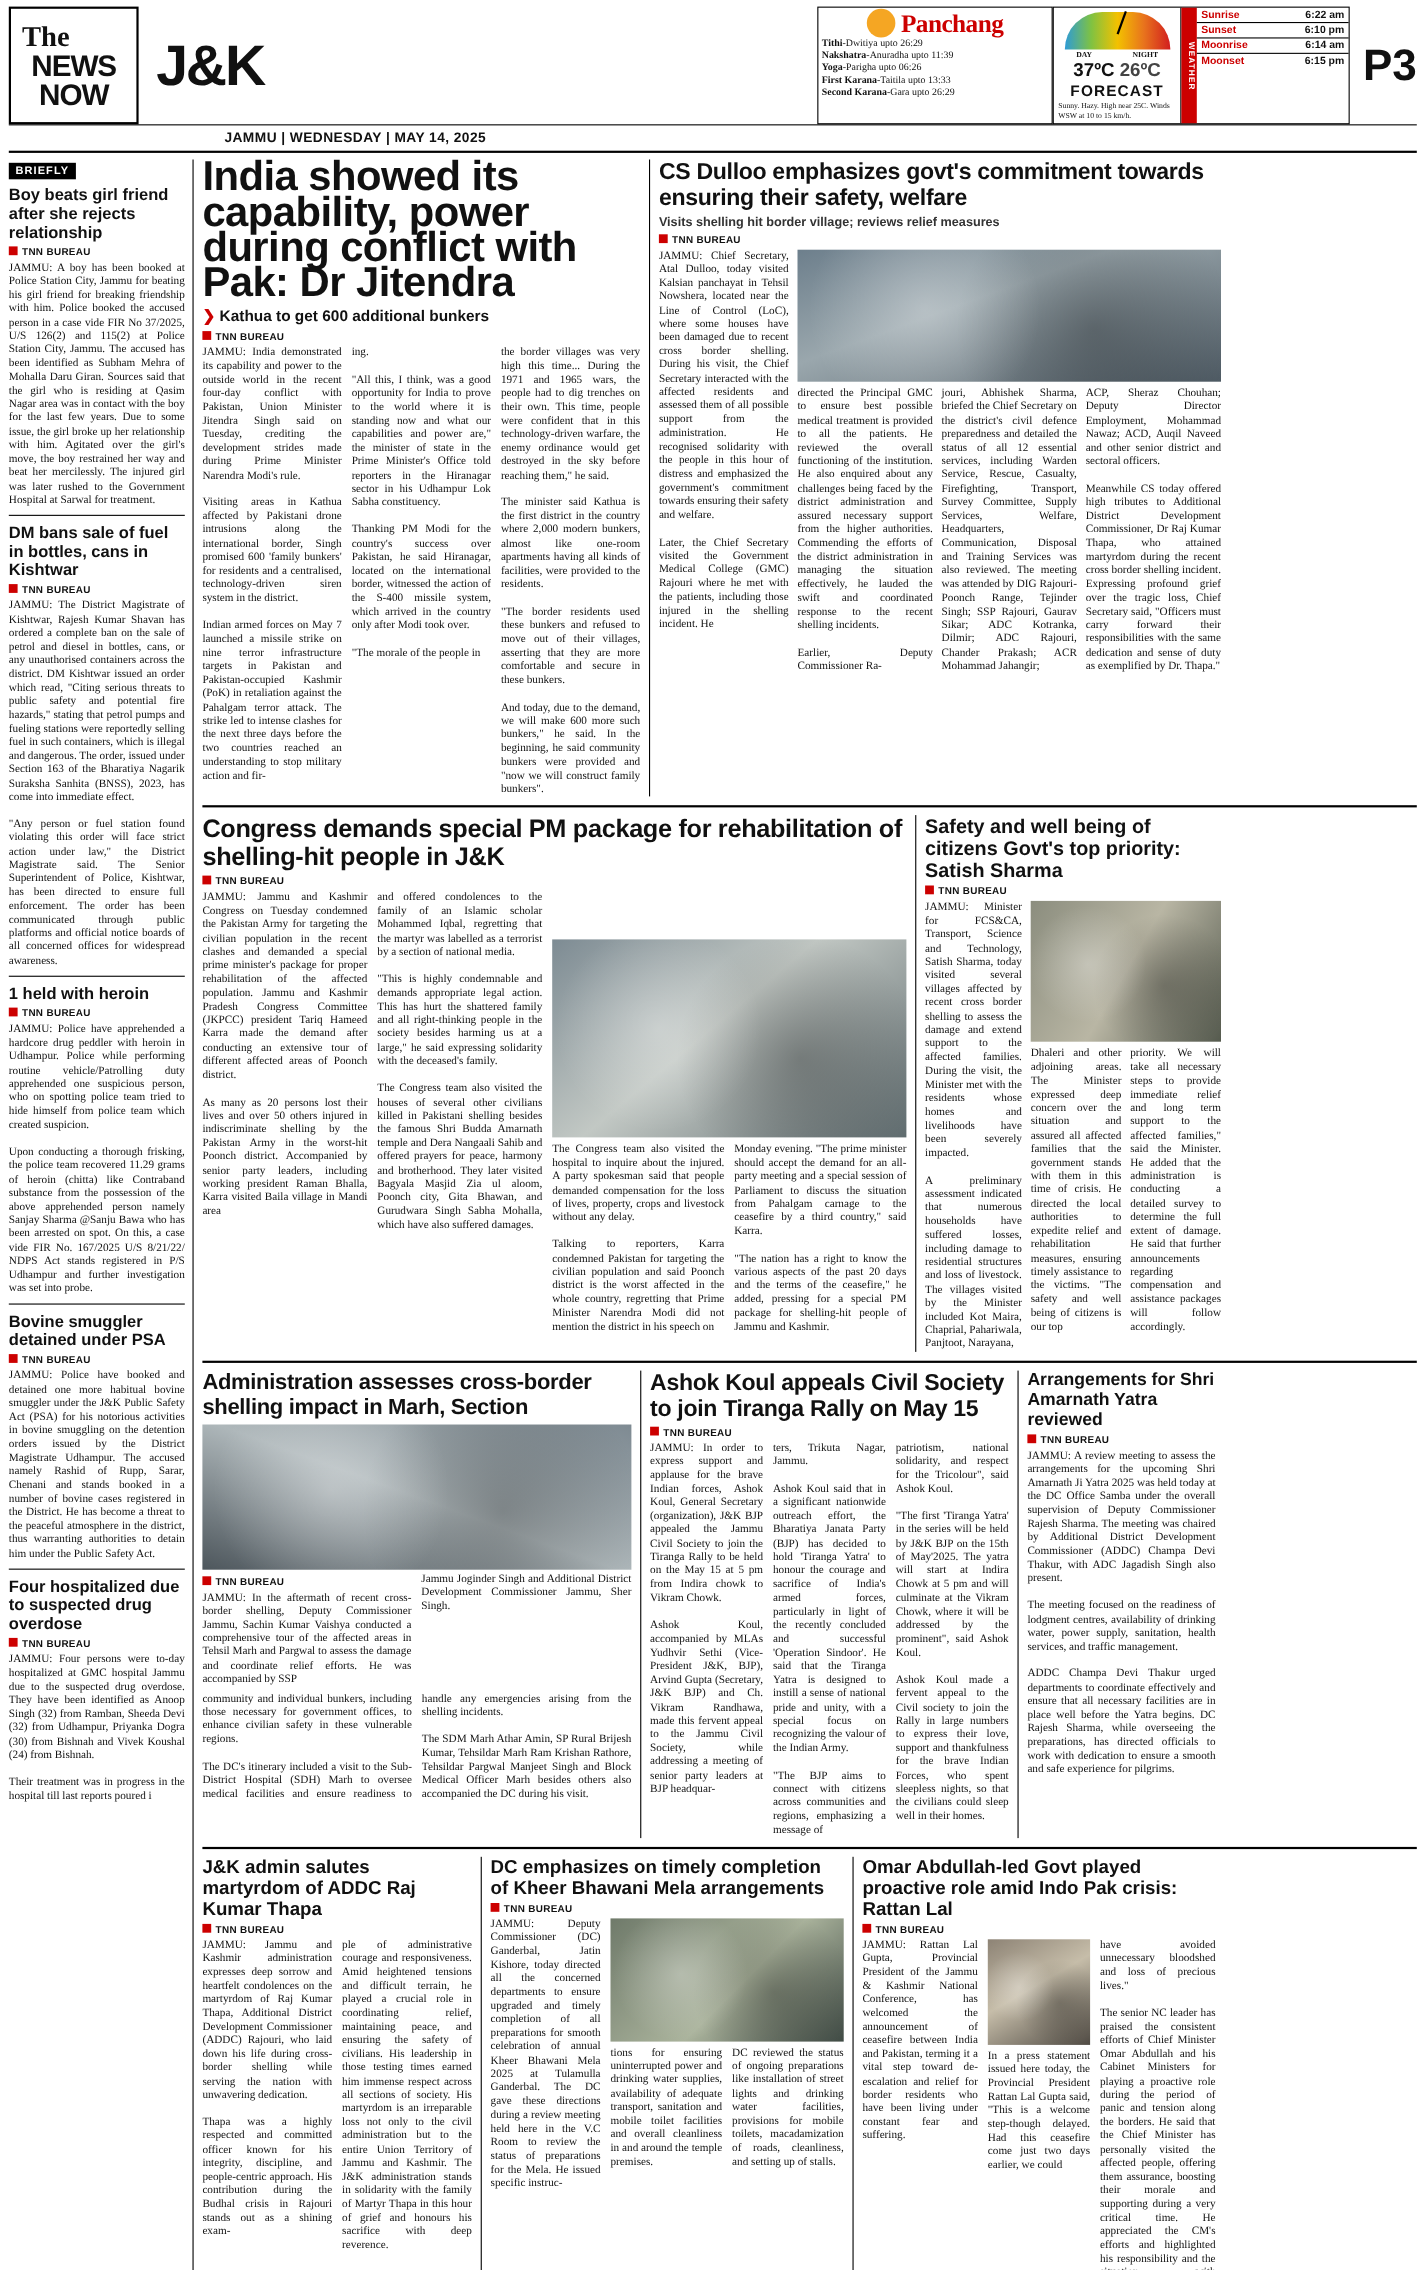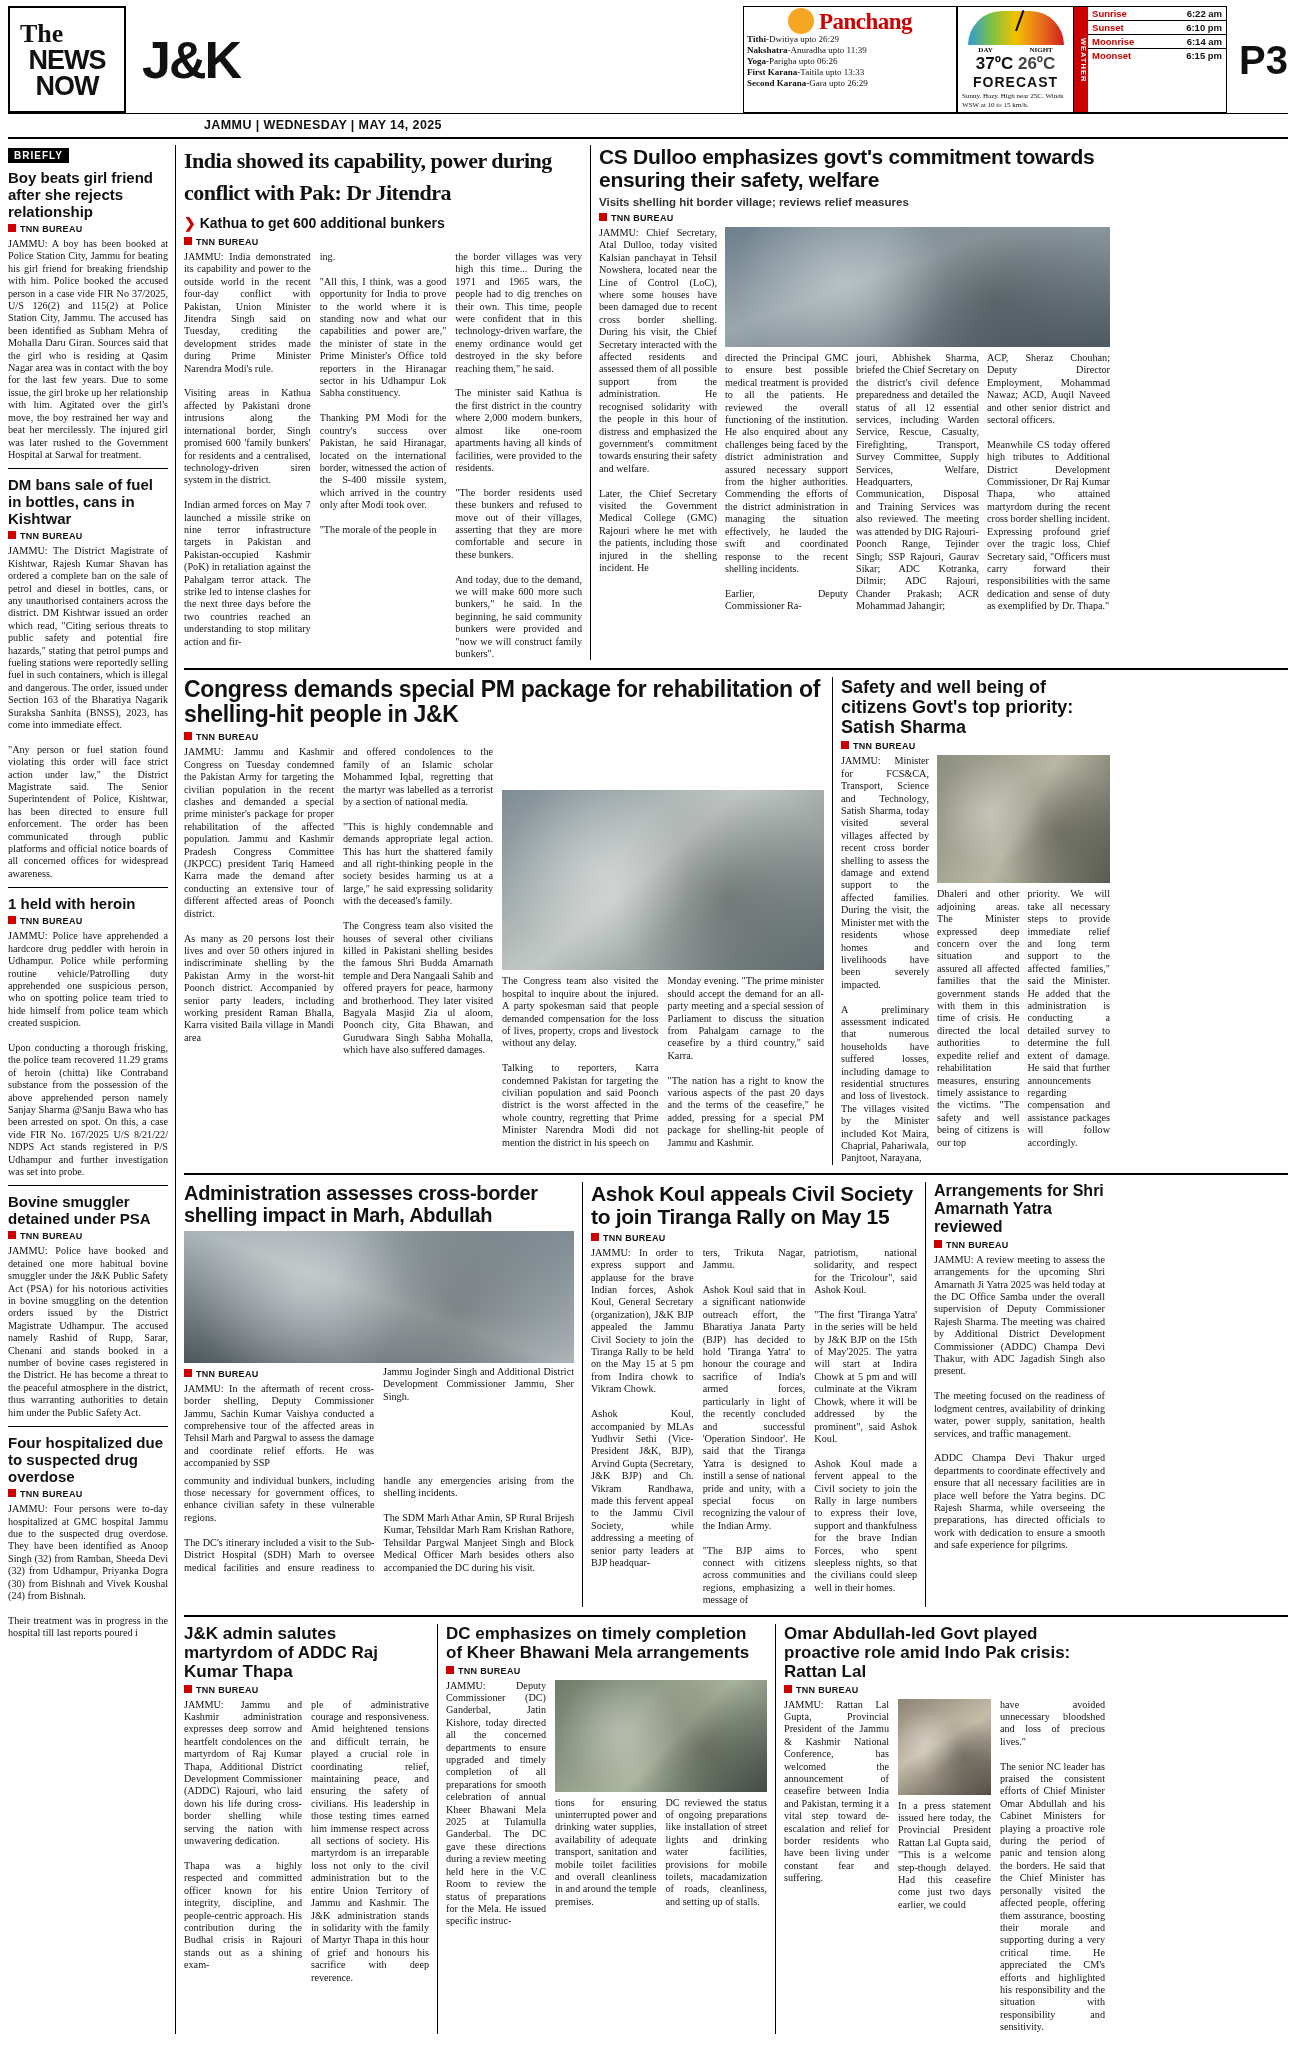--- a/index.html
+++ b/index.html
@@ -53,21 +53,21 @@
 
   .brief-tag { background:#000; color:#fff; font-family:"Liberation Sans", sans-serif; font-weight:bold; font-size:10px; padding:2px 6px; display:inline-block; letter-spacing:1px; }
   .brief-head { font-family:"Liberation Sans", sans-serif; font-weight:bold; font-size:15px; line-height:17px; margin:6px 0 4px; }
   .byline { display:flex; align-items:flex-start; gap:4px; margin:3px 0 4px; }
   .byline .sq { width:8px; height:8px; background:#c00; display:inline-block; }
   .byline span.t { font-family:"Liberation Sans", sans-serif; font-weight:bold; font-size:9px; letter-spacing:0.3px; }
   .body { font-size:10.2px; line-height:12.4px; text-align:justify; hyphens:auto; }
   hr.sep { border:none; border-top:1px solid #000; margin:7px 0; }
 
   
-  h1.lead { font-family:Liberation Serif, serif; font-weight:bold; font-size:22px; line-height:32px; margin:0 0 6px; letter-spacing:-0.5px; }
+  h1.lead { font-family:Liberation Sans, sans-serif; font-weight:bold; font-size:38px; line-height:32px; margin:0 0 6px; letter-spacing:-0.5px; }
   h2.head { font-family:"Liberation Sans", sans-serif; font-weight:bold; font-size:21px; line-height:23px; margin:0 0 5px; letter-spacing:-0.3px; }
   h3.head-s { font-family:"Liberation Sans", sans-serif; font-weight:bold; font-size:16px; line-height:18px; margin:0 0 4px; }
   .kicker { font-family:"Liberation Sans", sans-serif; font-weight:bold; font-size:14px; color:#111; margin:2px 0 6px; }
   .kicker .bullet { color:#c00; }
   .deck { font-family:"Liberation Sans", sans-serif; font-weight:bold; font-size:11.5px; color:#333; margin:0 0 5px; }
 
   .rule { border-top:2px solid #000; margin:8px 0 7px; }
   .vrule { border-left:1px solid #000; padding-left:8px; }
 
   
@@ -317,21 +317,21 @@
             </div>
           </div>
         </div>
       </div>
 
       <div class="rule"></div>
 
       <div class="flexrow">
 
         <div style="width:390px;">
-          <h2 class="head" style="font-size:20px;line-height:22px;">Administration assesses cross-border shelling impact in Marh, Abdullah</h2>
+          <h2 class="head" style="font-size:20px;line-height:22px;">Administration assesses cross-border shelling impact in Marh, Section</h2>
           <div class="photo p4" style="height:132px;margin:4px 0 3px;"></div>
           <div style="display:flex;gap:9px;">
             <div style="width:190px;">
               <div class="byline">
                   <i class="sq"></i>
                   <span class="t">TNN BUREAU</span>
                 </div>
               <div class="body" style="white-space:pre-line">JAMMU: In the aftermath of recent cross-border shelling, Deputy Commissioner Jammu, Sachin Kumar Vaishya conducted a comprehensive tour of the affected areas in Tehsil Marh and Pargwal to assess the damage and coordinate relief efforts. He was accompanied by SSP</div>
             </div>
             <div style="flex:1;">

